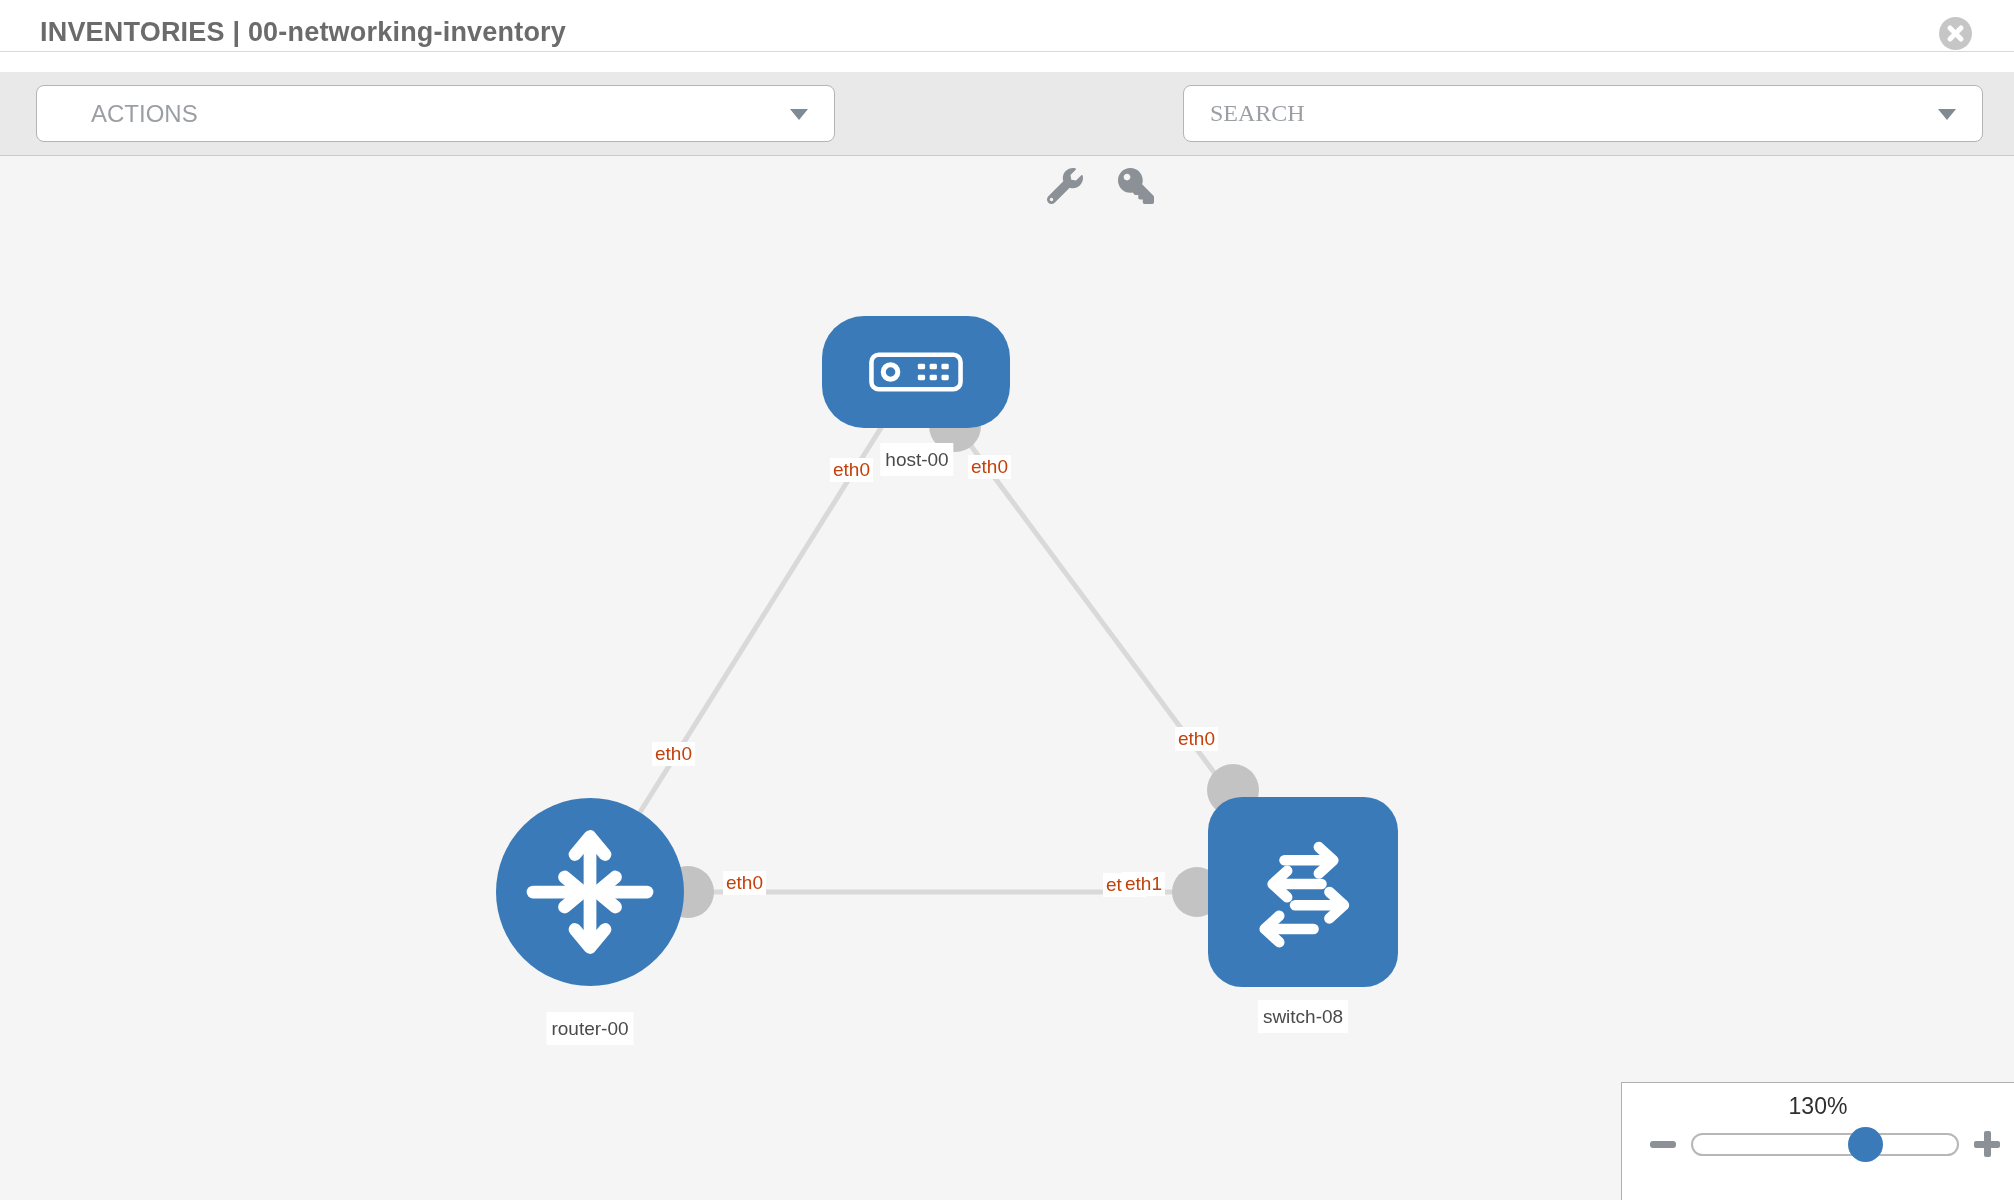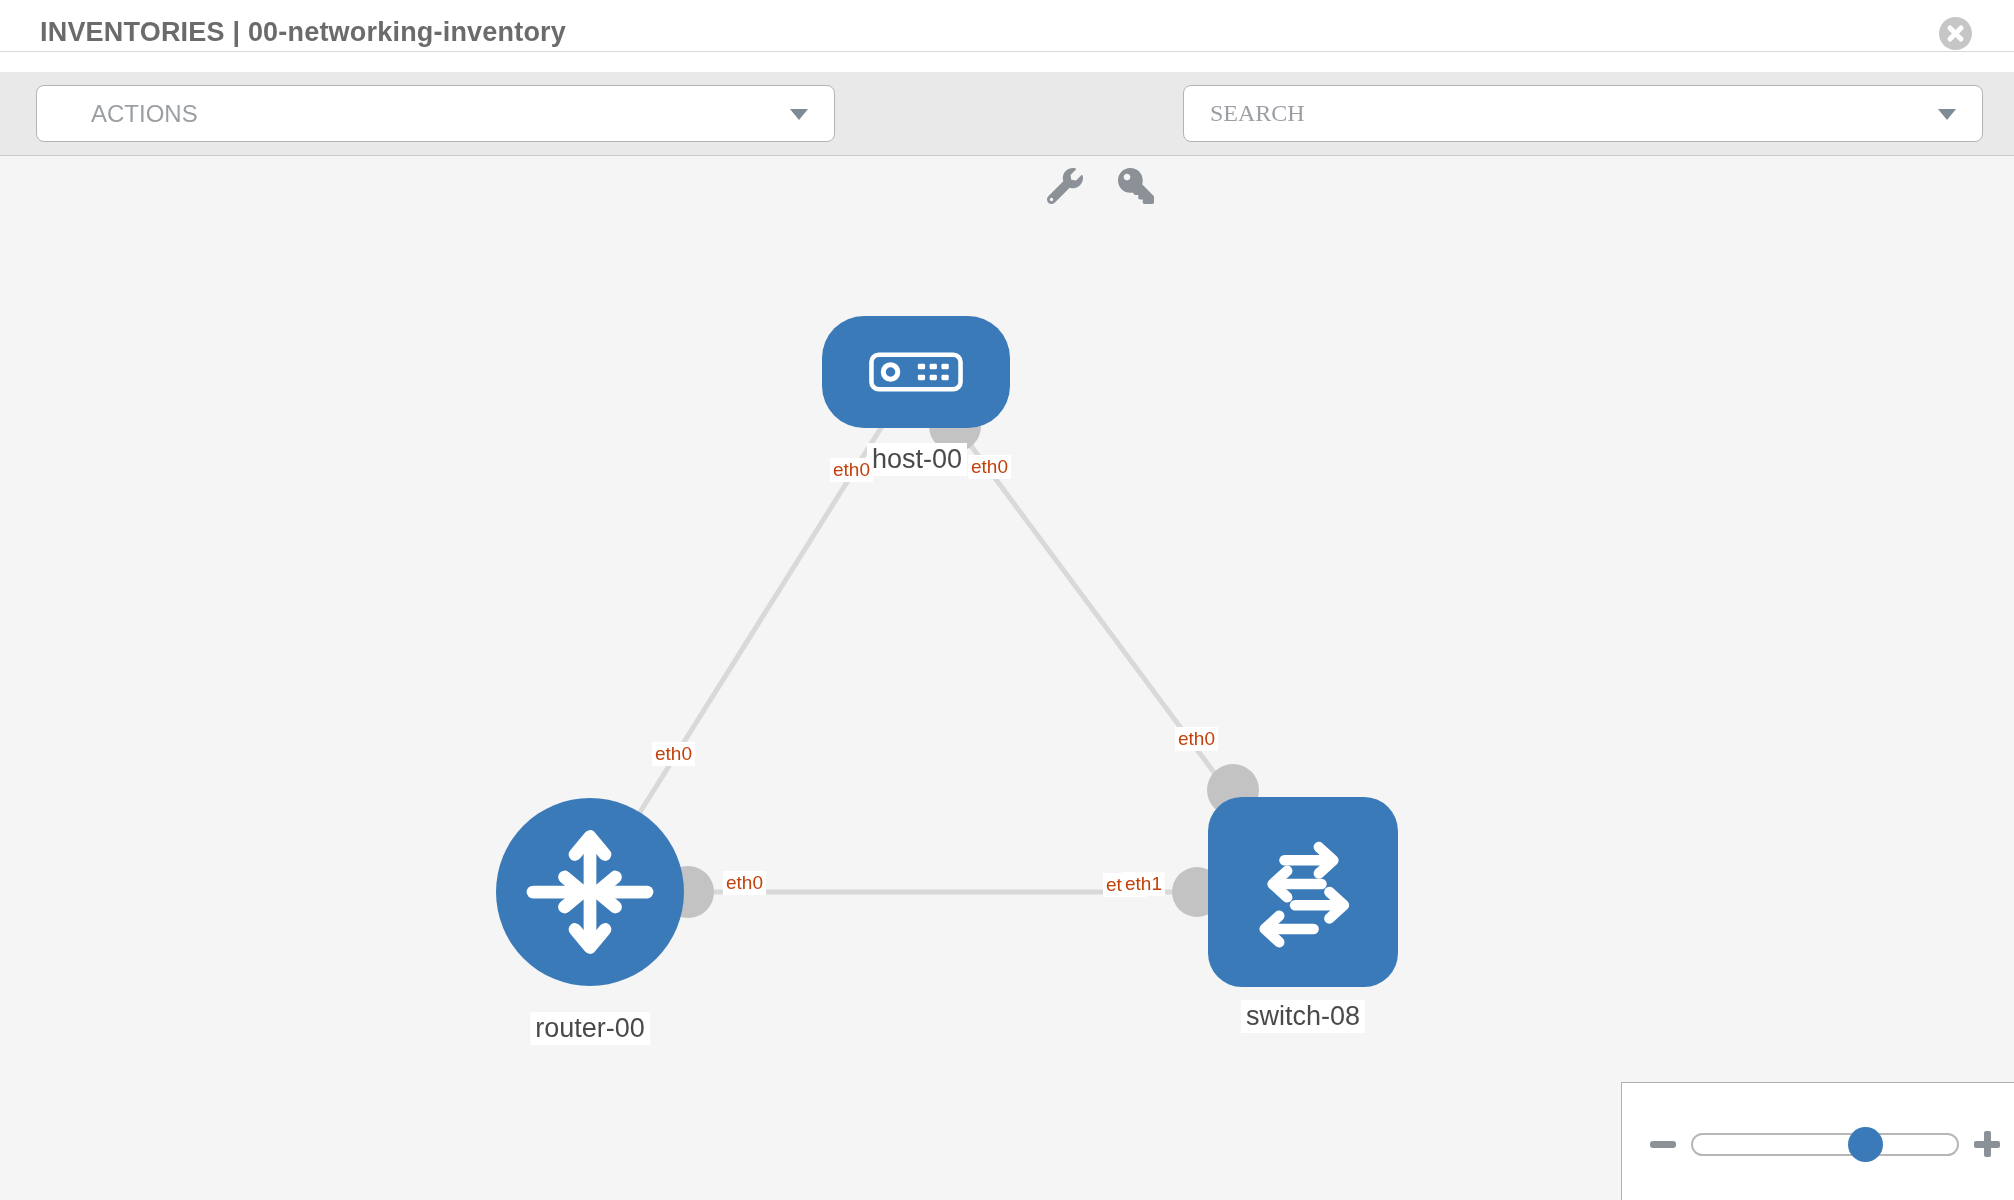--- a/index.html
+++ b/index.html
@@ -60,21 +60,21 @@
   .node {
     position:absolute; background:#3a7ab8; z-index:20; cursor:pointer;
     display:flex; align-items:center; justify-content:center;
   }
   .node-host   { left:822px; top:316px; width:188px; height:112px; border-radius:42px; }
   .node-router { left:496px; top:798px; width:188px; height:188px; border-radius:50%; }
   .node-switch { left:1208px; top:797px; width:190px; height:190px; border-radius:34px; }
 
   .node-label {
     position:absolute; transform:translateX(-50%); background:#ffffff;
-    color:#4a4a4a; font-size:27px; line-height:33px; padding:0 5px; z-index:25; white-space:nowrap;
+    color:#4a4a4a; font-size:19px; line-height:33px; padding:0 5px; z-index:25; white-space:nowrap;
   }
   .iface-label {
     position:absolute; background:#ffffff; color:#c2410c;
     font-size:19px; line-height:24px; padding:0 3px; z-index:30; white-space:nowrap;
   }
 
   
   .zoom-panel {
     position:absolute; left:1621px; top:1082px; width:393px; height:118px;
     background:#ffffff; border:1px solid #b0b0b0; border-right:none; border-bottom:none; z-index:60;
@@ -195,20 +195,21 @@
 
 <div class="iface-label" style="left:830px;  top:458px;">eth0</div>
 <div class="iface-label" style="left:968px;  top:455px;">eth0</div>
 <div class="iface-label" style="left:652px;  top:742px;">eth0</div>
 <div class="iface-label" style="left:1175px; top:727px;">eth0</div>
 <div class="iface-label" style="left:723px;  top:871px;">eth0</div>
 <div class="iface-label" style="left:1103px; top:873px; z-index:30;">eth0</div>
 <div class="iface-label" style="left:1122px; top:872px; z-index:31;">eth1</div>
 
 <div class="zoom-panel">
+  <div class="zoom-value">130%</div>
   <div class="zoom-minus"></div>
   <div class="zoom-track">
     <div class="zoom-thumb"></div>
   </div>
   <div class="zoom-plus">
     <span class="h"></span>
     <span class="v"></span>
   </div>
 </div>
 

